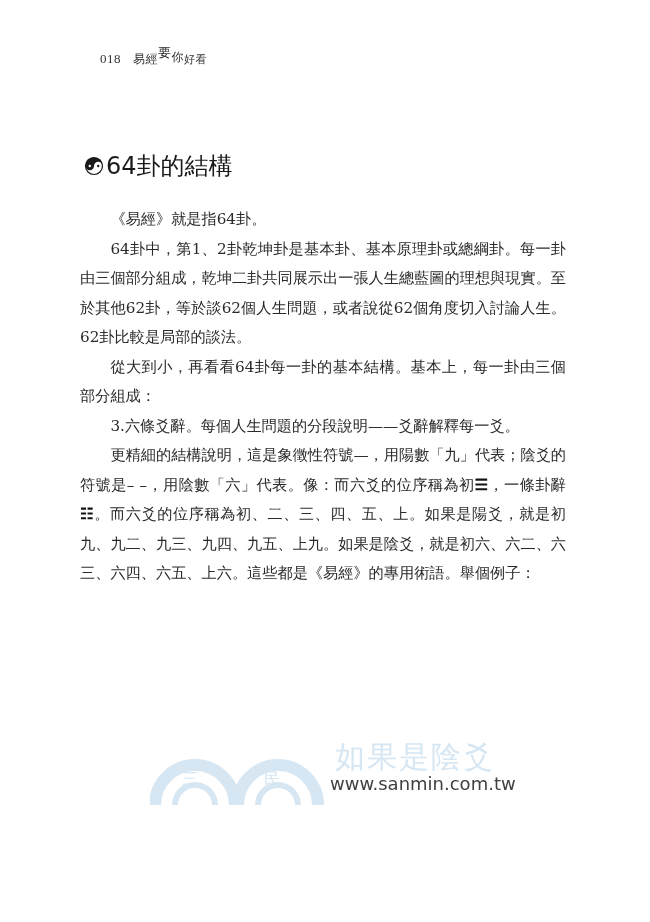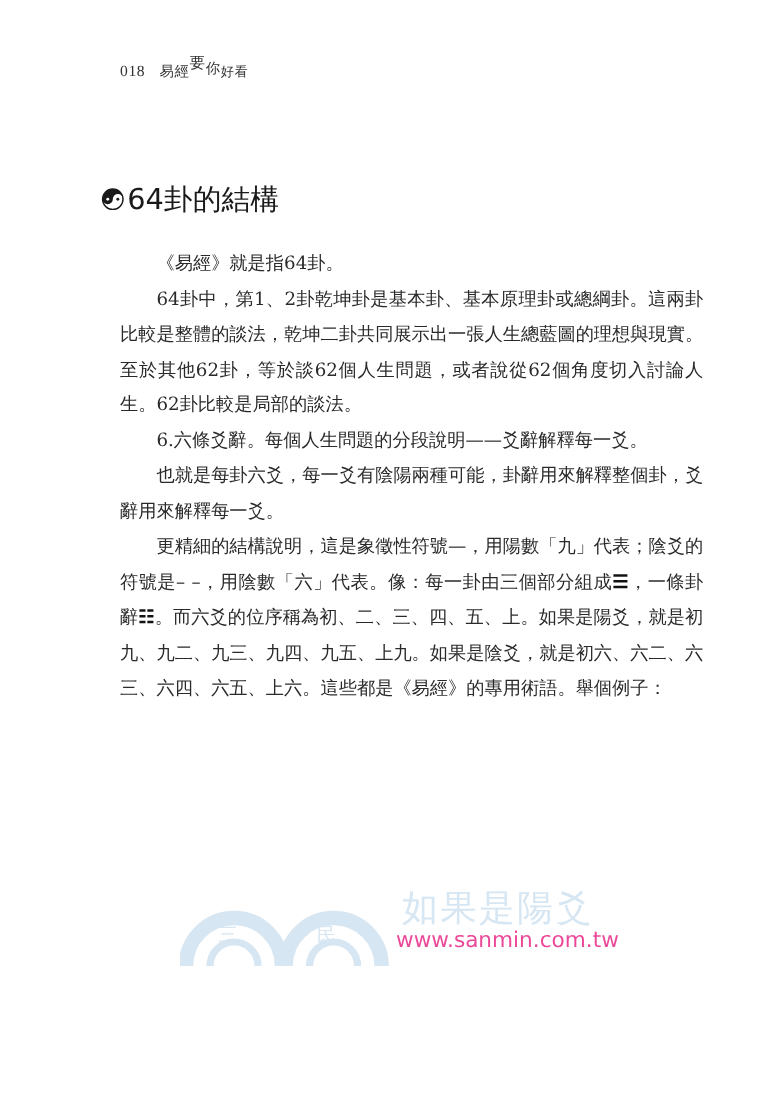--- a/index.html
+++ b/index.html
@@ -60,21 +60,21 @@
       white-space: nowrap;
     }
     .section-title .yinyang {
       width: 20px;
       height: 20px;
       margin-right: 2px;
       display: inline-block;
     }
     .body-text {
       position: absolute;
-      left: 100px;
+      left: 80px;
       top: 205px;
       width: 486px;
       font-size: 15.2px;
       line-height: 29.5px;
       color: #2a2a2a;
     }
     .body-text p {
       margin: 0;
       text-indent: 2em;
       text-align: justify;
@@ -105,21 +105,21 @@
       color: #d6e6f2;
       letter-spacing: 2px;
       white-space: nowrap;
     }
     .watermark .wm-url {
       position: absolute;
       left: 180px;
       top: 38px;
       font-family: "DejaVu Sans", sans-serif;
       font-size: 18px;
-      color: #ec4899;
+      color: #404040;
       white-space: nowrap;
     }
     .watermark .wm-c1, .watermark .wm-c2 {
       position: absolute;
       font-family: "DejaVu Serif", serif;
       font-size: 16px;
       color: #d6e6f2;
     }
     .watermark .wm-c1 { left: 32px; top: 34px; }
     .watermark .wm-c2 { left: 114px; top: 34px; }
@@ -140,30 +140,30 @@
     <circle cx="10" cy="10" r="8.5" fill="#fff" stroke="#1a1a1a" stroke-width="1.2"></circle>
     <path d="M10 1.5 A8.5 8.5 0 0 0 10 18.5 A4.25 4.25 0 0 0 10 10 A4.25 4.25 0 0 1 10 1.5 Z" fill="#1a1a1a" transform="rotate(90 10 10)"></path>
     <circle cx="5.8" cy="10" r="1.2" fill="#fff"></circle>
     <circle cx="14.2" cy="10" r="1.2" fill="#1a1a1a"></circle>
   </svg>
   <span>64卦的結構</span>
 </div>
 
 <div class="body-text">
   <p>《易經》就是指64卦。</p>
-  <p>64卦中，第1、2卦乾坤卦是基本卦、基本原理卦或總綱卦。這兩卦比較是整體的談法，乾坤二卦共同展示出一張人生總藍圖的理想與現實。至於其他62卦，等於談62個人生問題，或者說從62個角度切入討論人生。62卦比較是局部的談法。</p>
-  <p>6.六條爻辭。每個人生問題的分段說明——爻辭解釋每一爻。</p>
-  <p>也就是每卦六爻，每一爻有陰陽兩種可能，卦辭用來解釋整個卦，爻辭用來解釋每一爻。</p>
-  <p><span>更精細的結構說明，這是象徵性符號</span><span>—</span><span>，用陽數「九」代表；陰爻的符號是</span><span>– –</span><span>，用陰數「六」代表。像：每一卦由三個部分組成</span><span class="trigram">☰</span><span>，一條卦辭</span><span class="trigram">☷</span><span>。而六爻的位序稱為初、二、三、四、五、上。如果是陽爻，就是初九、九二、九三、九四、九五、上九。如果是陰爻，就是初六、六二、六三、六四、六五、上六。這些都是《易經》的專用術語。舉個例子：</span></p>
+  <p>64卦中，第1、2卦乾坤卦是基本卦、基本原理卦或總綱卦。每一卦由三個部分組成，乾坤二卦共同展示出一張人生總藍圖的理想與現實。至於其他62卦，等於談62個人生問題，或者說從62個角度切入討論人生。62卦比較是局部的談法。</p>
+  <p>從大到小，再看看64卦每一卦的基本結構。基本上，每一卦由三個部分組成：</p>
+  <p>3.六條爻辭。每個人生問題的分段說明——爻辭解釋每一爻。</p>
+  <p><span>更精細的結構說明，這是象徵性符號</span><span>—</span><span>，用陽數「九」代表；陰爻的符號是</span><span>– –</span><span>，用陰數「六」代表。像：而六爻的位序稱為初</span><span class="trigram">☰</span><span>，一條卦辭</span><span class="trigram">☷</span><span>。而六爻的位序稱為初、二、三、四、五、上。如果是陽爻，就是初九、九二、九三、九四、九五、上九。如果是陰爻，就是初六、六二、六三、六四、六五、上六。這些都是《易經》的專用術語。舉個例子：</span></p>
 </div>
 
 <div class="watermark">
   <svg class="arcs" width="180" height="70" viewBox="0 0 180 70">
     <path d="M5 70 A40 40 0 0 1 85 70" fill="none" stroke="#d6e6f2" stroke-width="12"></path>
     <path d="M25 70 A20 20 0 0 1 65 70" fill="none" stroke="#d6e6f2" stroke-width="6"></path>
     <path d="M88 70 A40 40 0 0 1 168 70" fill="none" stroke="#d6e6f2" stroke-width="12"></path>
     <path d="M108 70 A20 20 0 0 1 148 70" fill="none" stroke="#d6e6f2" stroke-width="6"></path>
   </svg>
   <span class="wm-c1">三</span>
   <span class="wm-c2">民</span>
-  <span class="wm-name">如果是陽爻</span>
+  <span class="wm-name">如果是陰爻</span>
   <span class="wm-url">www.sanmin.com.tw</span>
 </div>
 
 </body></html>

